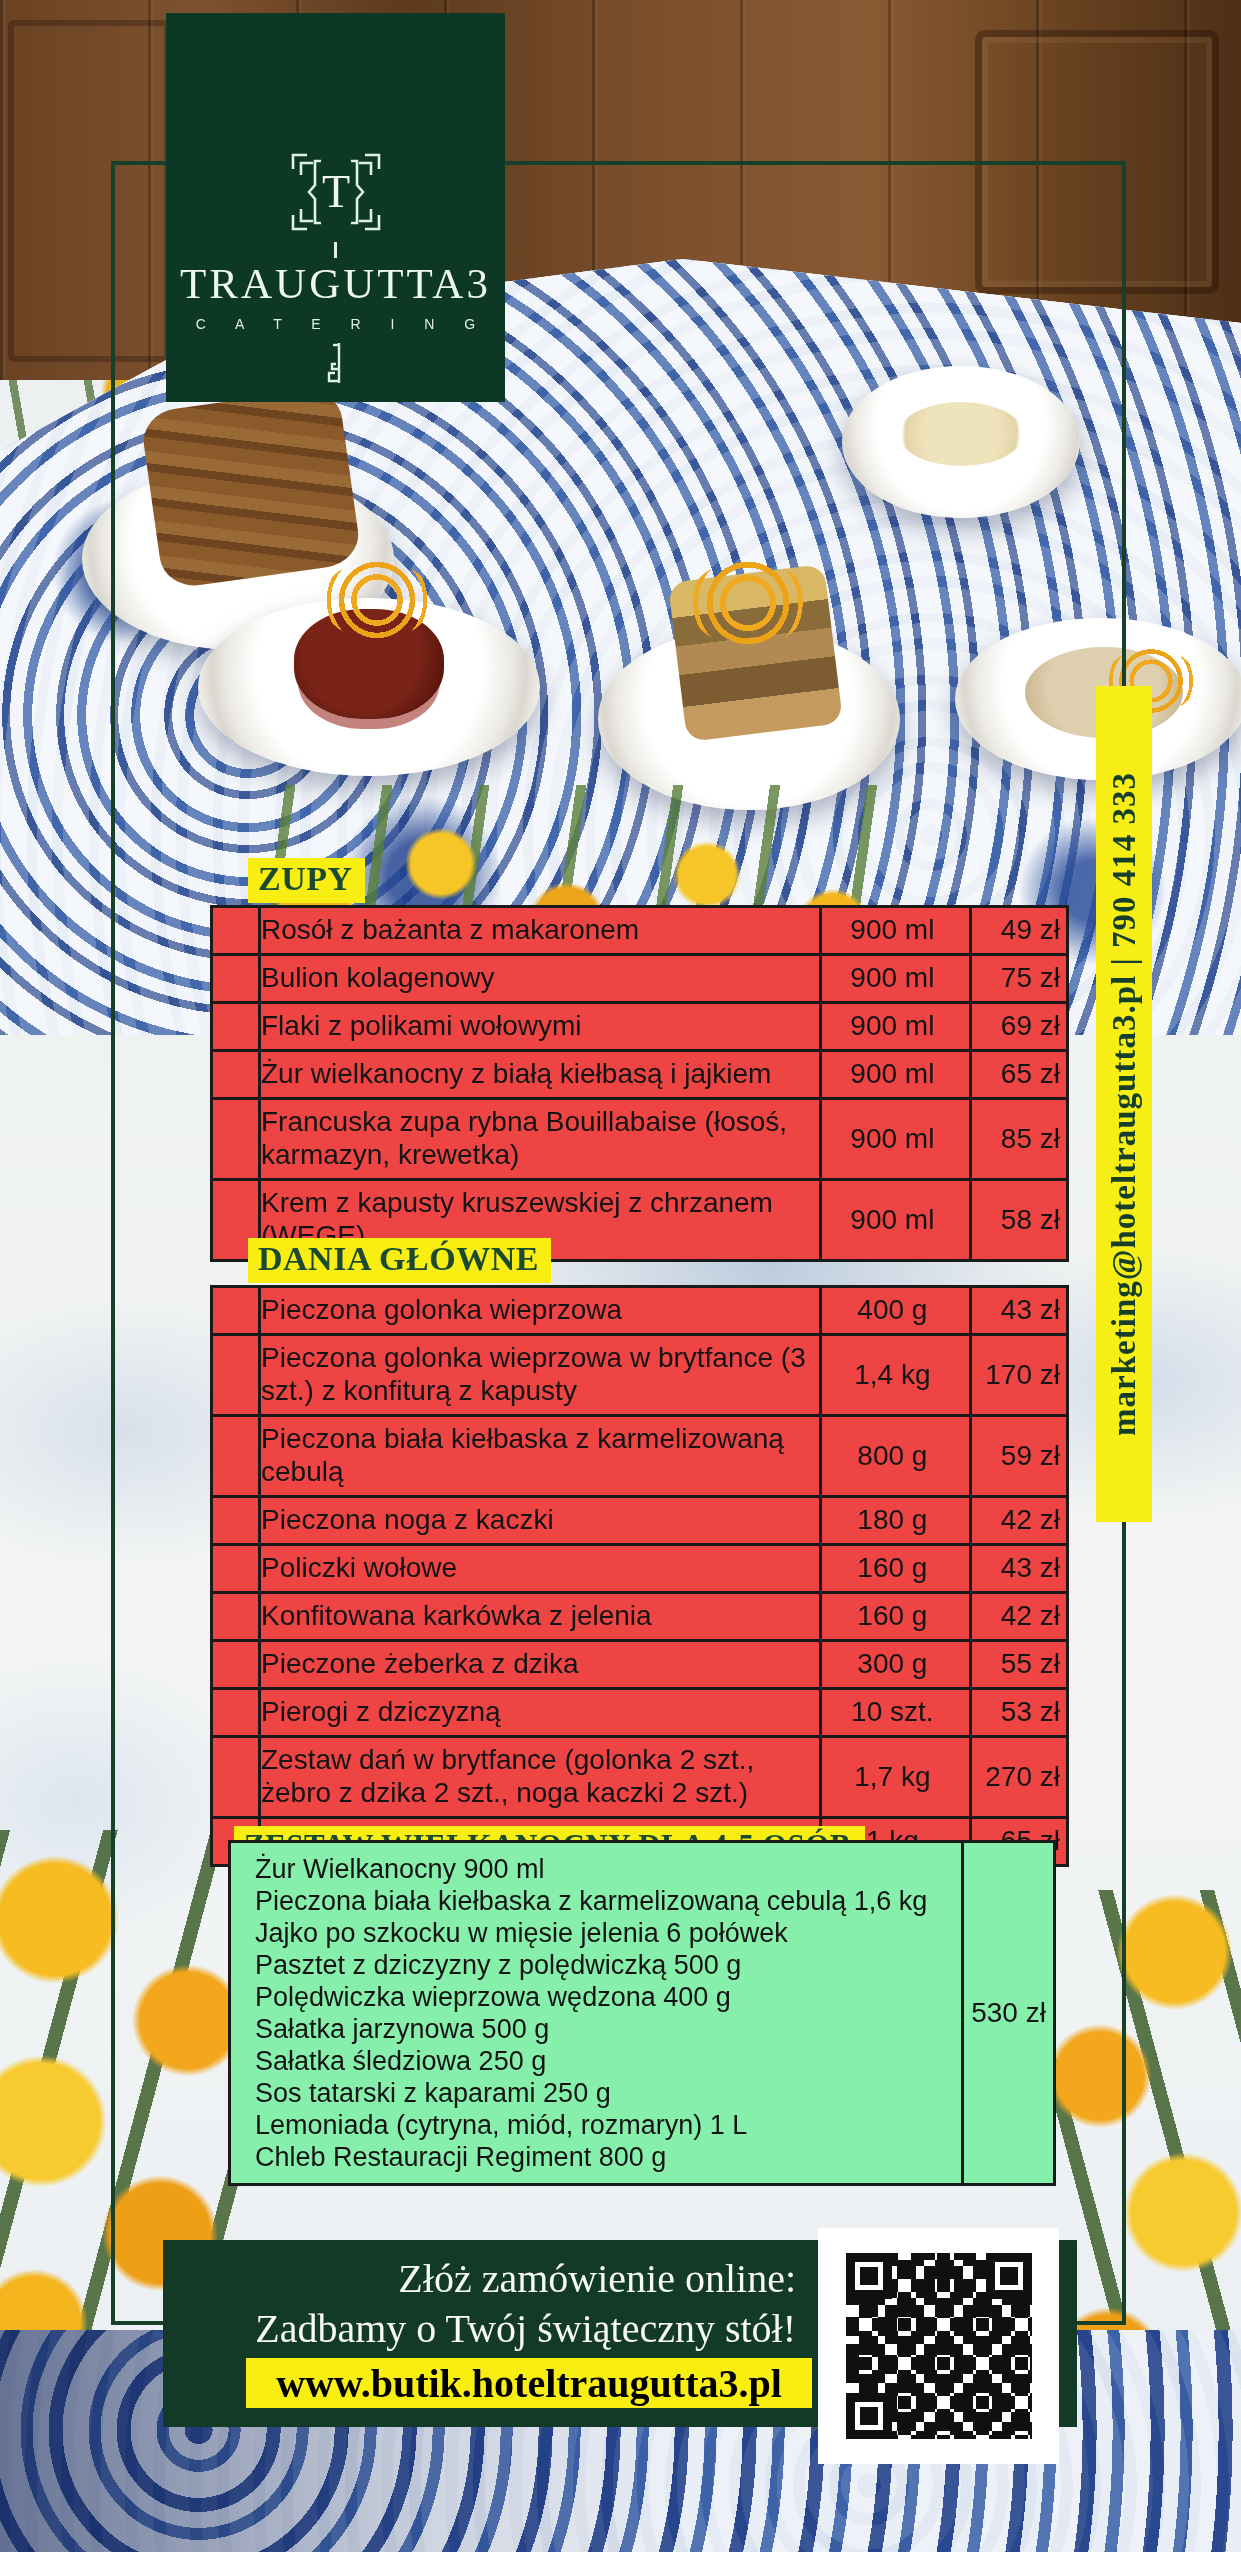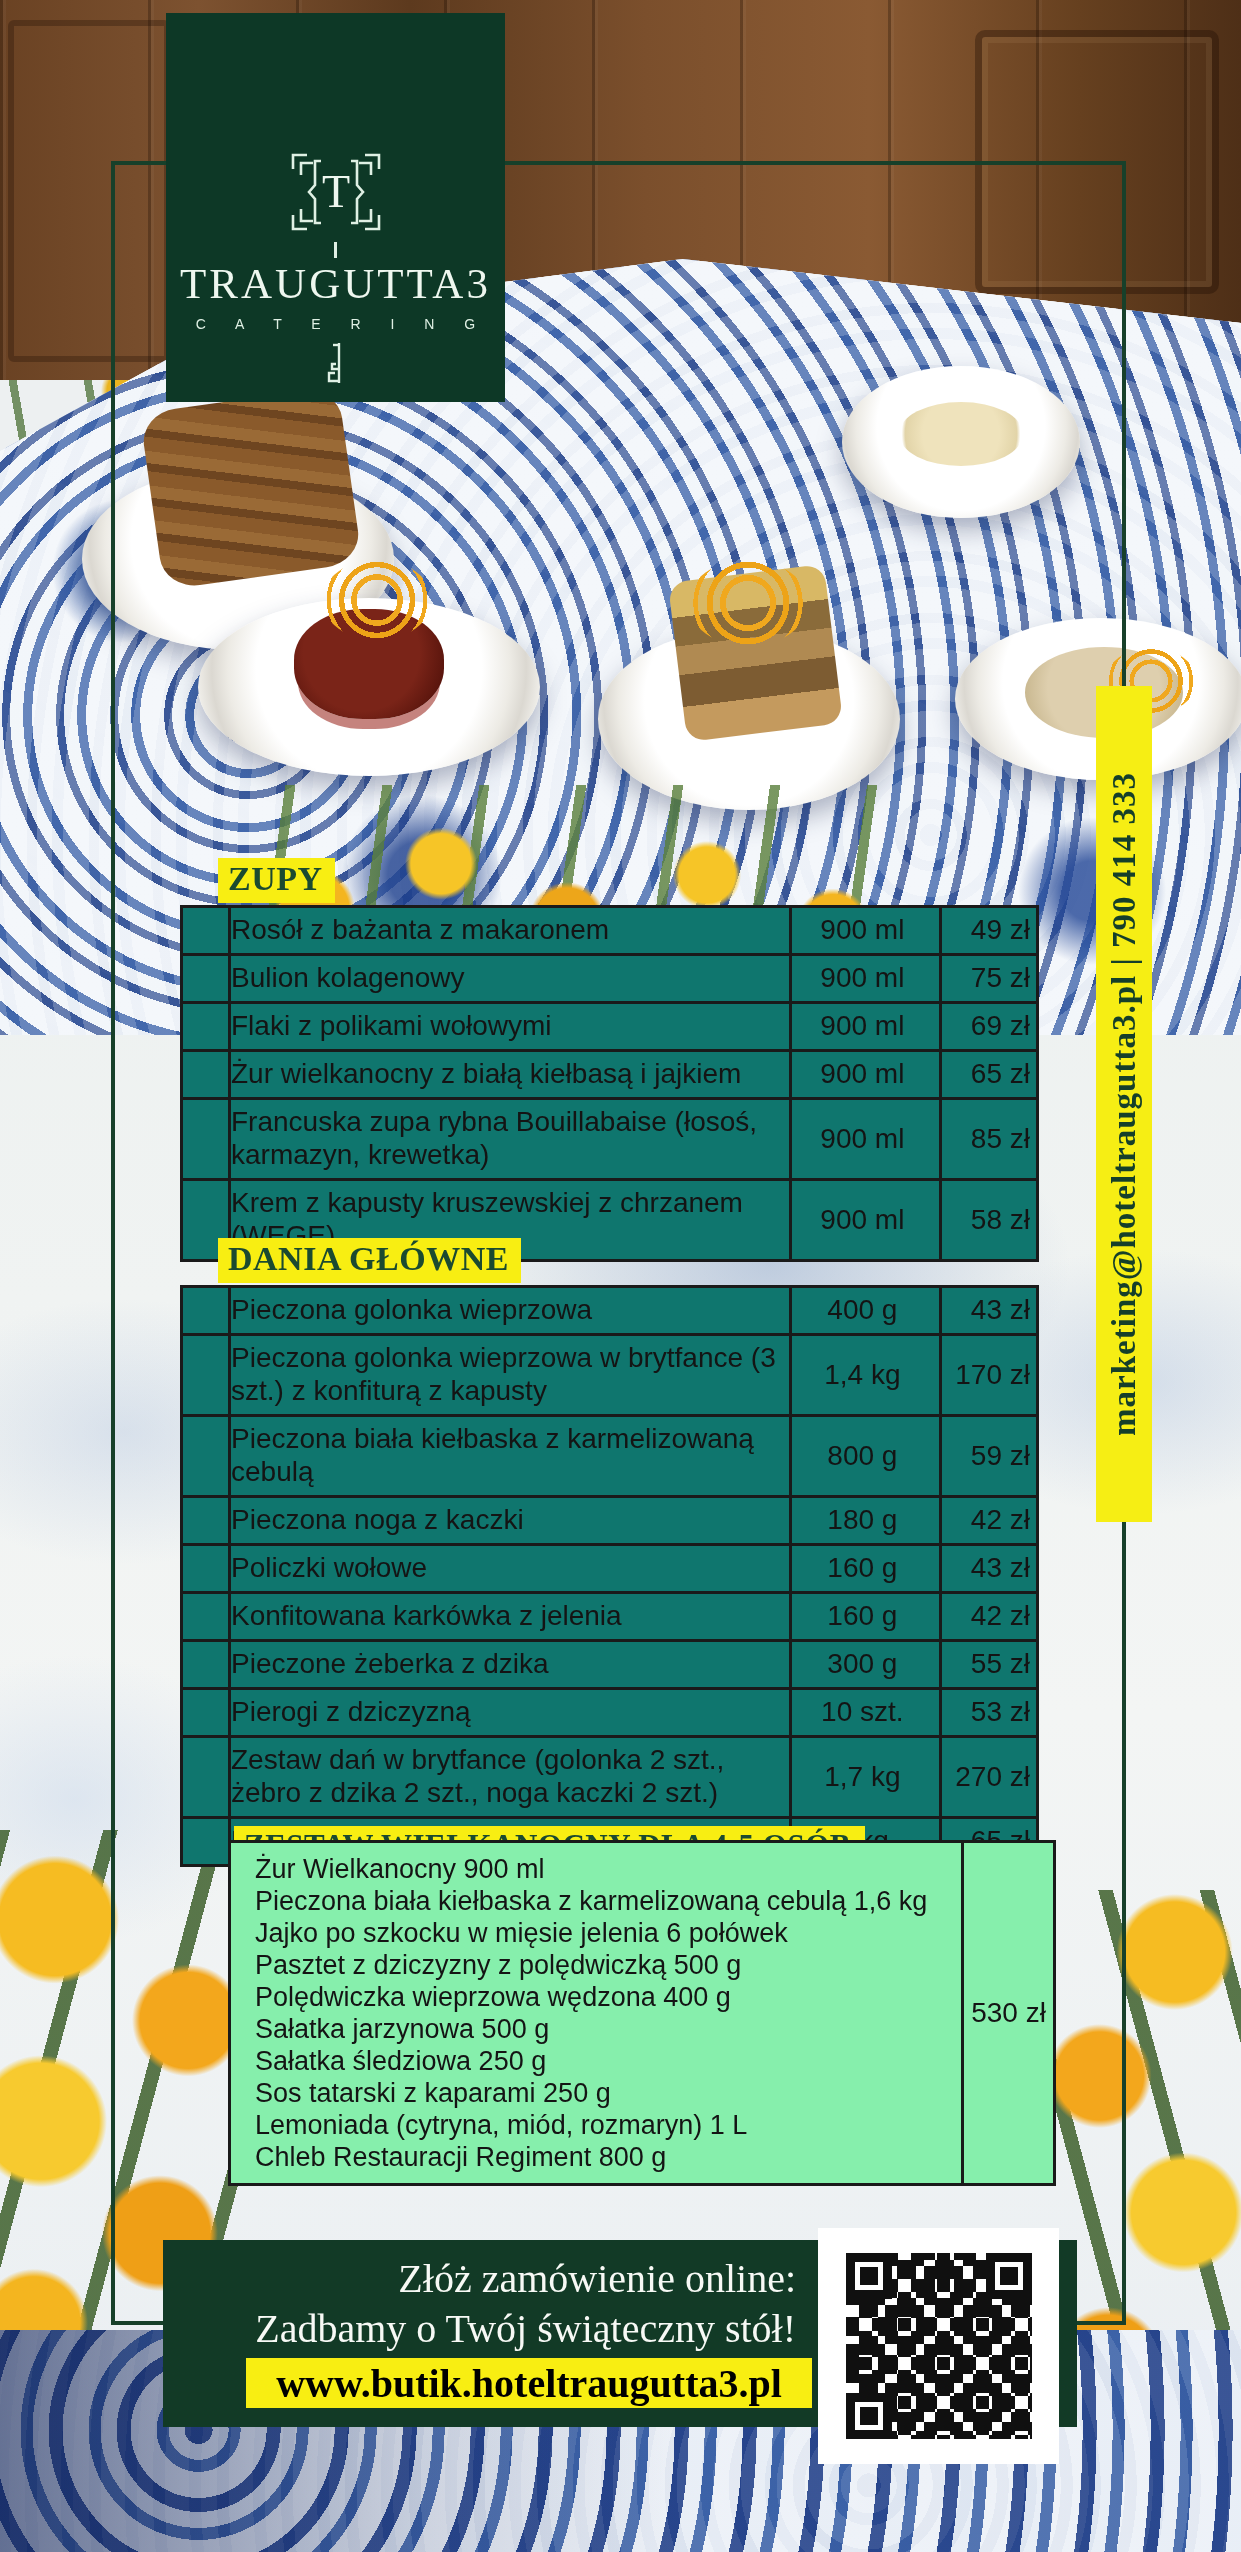--- a/index.html
+++ b/index.html
@@ -152,26 +152,26 @@
   .logo-sub{font-family:"Liberation Sans",sans-serif;color:#dff0e4;font-size:14px;letter-spacing:13px;
     margin-top:12px;text-indent:13px;line-height:1;}
   .logo-key{margin-top:10px;}
 
   .vband{position:absolute;left:1096px;top:686px;width:56px;height:836px;z-index:6;background:#f6ee14;
     display:flex;align-items:center;justify-content:center;}
   .vband span{writing-mode:vertical-rl;transform:rotate(180deg);white-space:nowrap;
     font-family:"Liberation Serif",serif;font-weight:bold;font-size:33px;color:#153f2a;letter-spacing:1px;}
 
   
-  .menu-block{position:absolute;left:180px;z-index:10;}
+  .menu-block{position:absolute;left:210px;z-index:10;}
   .sec-head{display:inline-block;margin-left:38px;background:#f8ee12;color:#1b4a30;
     font-family:"Liberation Serif",serif;font-weight:bold;font-size:34px;line-height:1;
     padding:4px 12px 7px 10px;letter-spacing:.5px;}
   .sec-head.small{font-size:31px;padding:4px 14px 6px 10px;}
-  table.menu{border-collapse:collapse;table-layout:fixed;width:859px;background:#0f766e;margin-top:2px;}
+  table.menu{border-collapse:collapse;table-layout:fixed;width:859px;background:#ef4444;margin-top:2px;}
   table.menu td{border:3px solid #1a1a1a;font-size:28px;line-height:33px;color:#141414;
     vertical-align:middle;padding:5px 6px 7px 0;overflow:hidden;}
   td.c0{width:38px;padding:0;}
   td.c1{width:540px;padding-left:25px;}
   td.c2{width:138px;text-align:center;padding-left:0;}
   td.c3{width:86px;text-align:right;padding-left:0;}
 
   .bundle{position:absolute;left:228px;top:1840px;width:828px;z-index:10;display:flex;
     background:#86efac;border:3px solid #1a1a1a;box-sizing:border-box;}
   .bundle-items{width:733px;box-sizing:border-box;padding:10px 18px 10px 24px;

